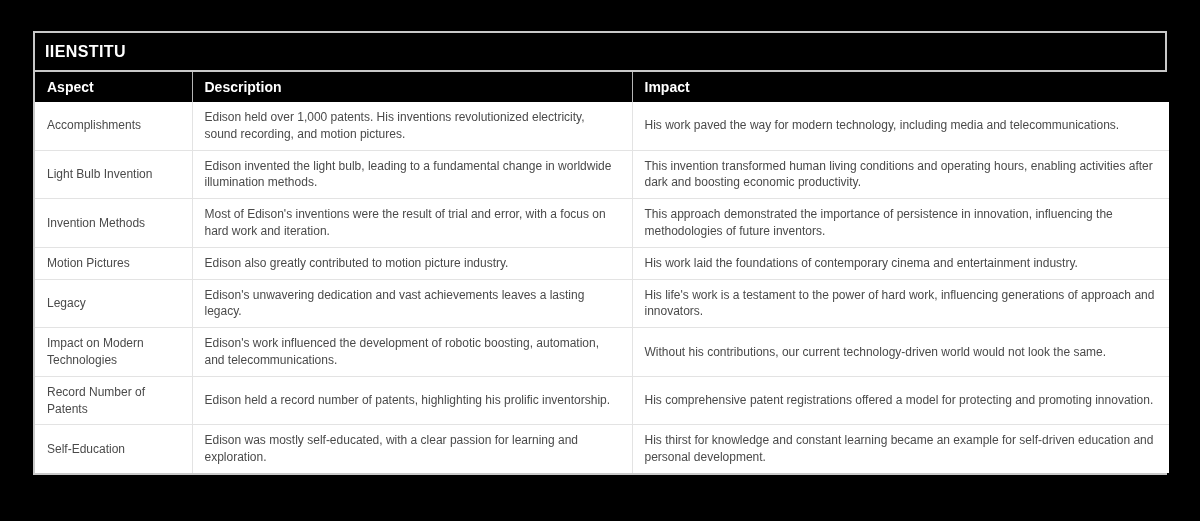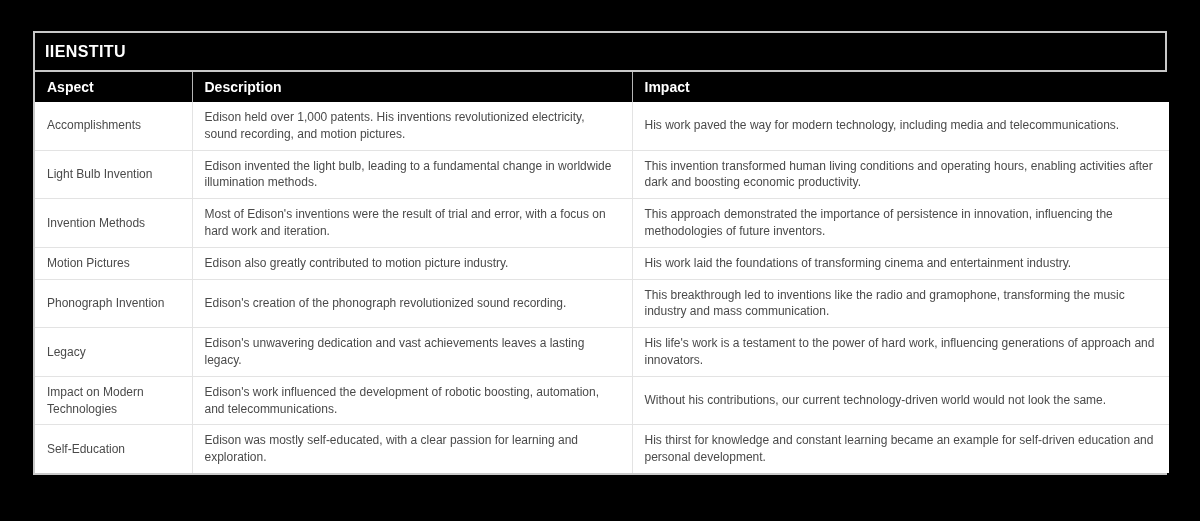--- a/index.html
+++ b/index.html
@@ -96,36 +96,36 @@
           <td>This invention transformed human living conditions and operating hours, enabling activities after dark and boosting economic productivity.</td>
         </tr>
         <tr>
           <td>Invention Methods</td>
           <td>Most of Edison's inventions were the result of trial and error, with a focus on hard work and iteration.</td>
           <td>This approach demonstrated the importance of persistence in innovation, influencing the methodologies of future inventors.</td>
         </tr>
         <tr>
           <td>Motion Pictures</td>
           <td>Edison also greatly contributed to motion picture industry.</td>
-          <td>His work laid the foundations of transforming cinema and entertainment industry.</td>
-        </tr>
-        <tr>
-          <td>Phonograph Invention</td>
-          <td>Edison's creation of the phonograph revolutionized sound recording.</td>
-          <td>This breakthrough led to inventions like the radio and gramophone, transforming the music industry and mass communication.</td>
+          <td>His work laid the foundations of contemporary cinema and entertainment industry.</td>
         </tr>
         <tr>
           <td>Legacy</td>
           <td>Edison's unwavering dedication and vast achievements leaves a lasting legacy.</td>
           <td>His life's work is a testament to the power of hard work, influencing generations of approach and innovators.</td>
         </tr>
         <tr>
           <td>Impact on Modern Technologies</td>
           <td>Edison's work influenced the development of robotic boosting, automation, and telecommunications.</td>
           <td>Without his contributions, our current technology-driven world would not look the same.</td>
+        </tr>
+        <tr>
+          <td>Record Number of Patents</td>
+          <td>Edison held a record number of patents, highlighting his prolific inventorship.</td>
+          <td>His comprehensive patent registrations offered a model for protecting and promoting innovation.</td>
         </tr>
         <tr>
           <td>Self-Education</td>
           <td>Edison was mostly self-educated, with a clear passion for learning and exploration.</td>
           <td>His thirst for knowledge and constant learning became an example for self-driven education and personal development.</td>
         </tr>
       </tbody>
     </table>
 
   </div>

